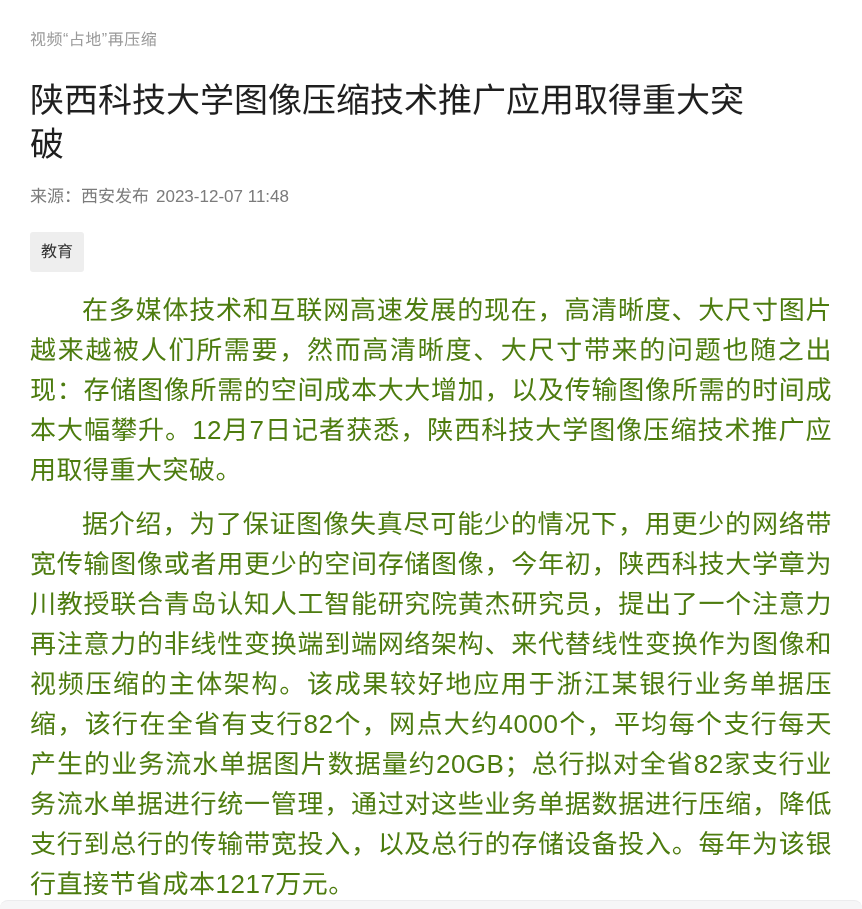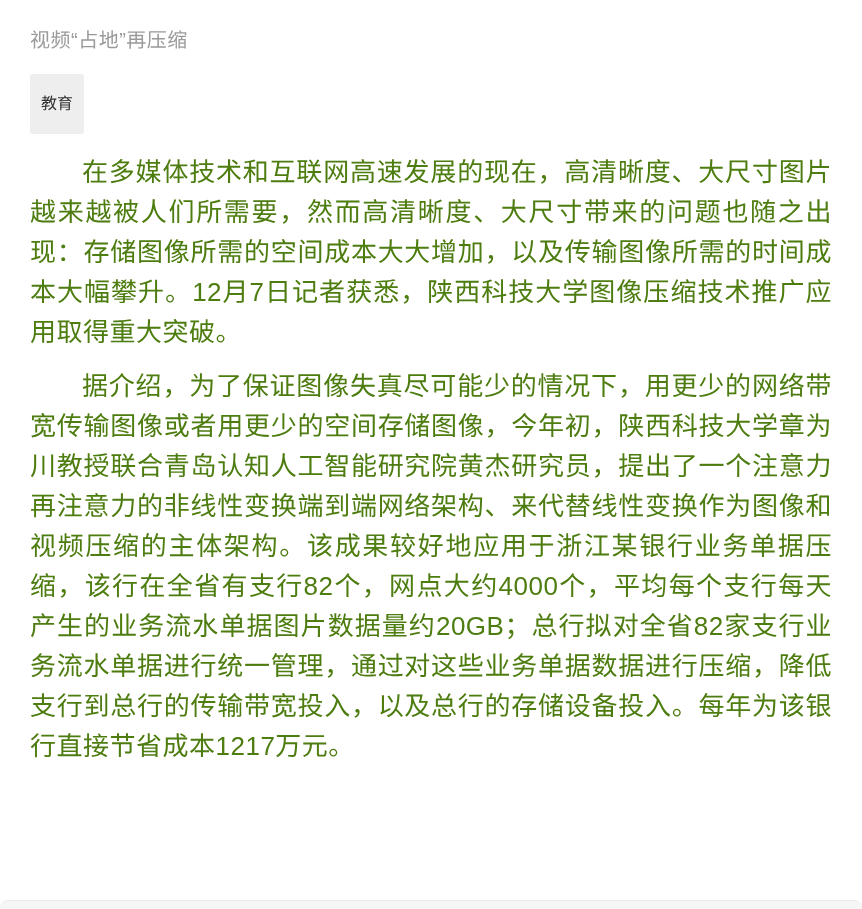--- a/index.html
+++ b/index.html
@@ -13,21 +13,21 @@
     overflow: hidden;
     position: relative;
     font-family: "Liberation Sans", sans-serif;
     -webkit-font-smoothing: antialiased;
   }
   .page {
     padding: 0 30px;
   }
   .kicker {
     padding-top: 30px;
-    font-size: 20px;
+    font-size: 16px;
     line-height: 20px;
     color: #9a9a9a;
     letter-spacing: 0.5px;
   }
   .title {
     margin: 28px 0 0 0;
     max-width: 732px;
     font-size: 34px;
     line-height: 44px;
     font-weight: 400;
@@ -38,21 +38,21 @@
     font-size: 17px;
     line-height: 22px;
     color: #7b7b7b;
   }
   .meta .source {
     margin-right: 7px;
   }
   .tag {
     display: inline-block;
     margin-top: 24px;
-    padding: 20px 11px;
+    padding: 10px 11px;
     background: #eeeeee;
     border-radius: 3px;
     font-size: 16px;
     line-height: 20px;
     color: #333333;
     cursor: pointer;
   }
   .body-text {
     margin-top: 18px;
   }
@@ -76,21 +76,25 @@
     border-radius: 8px 8px 0 0;
   }
 </style>
 </head>
 <body>
 
 <div class="page">
 
   <div class="kicker">视频“占地”再压缩</div>
 
+  <h1 class="title">陕西科技大学图像压缩技术推广应用取得重大突破</h1>
 
+  <div class="meta">
+    <span class="source">来源：西安发布</span><span>2023-12-07 11:48</span>
+  </div>
 
   <div class="tag">教育</div>
 
   <div class="body-text">
     <p>在多媒体技术和互联网高速发展的现在，高清晰度、大尺寸图片越来越被人们所需要，然而高清晰度、大尺寸带来的问题也随之出现：存储图像所需的空间成本大大增加，以及传输图像所需的时间成本大幅攀升。12月7日记者获悉，陕西科技大学图像压缩技术推广应用取得重大突破。</p>
     <p>据介绍，为了保证图像失真尽可能少的情况下，用更少的网络带宽传输图像或者用更少的空间存储图像，今年初，陕西科技大学章为川教授联合青岛认知人工智能研究院黄杰研究员，提出了一个注意力再注意力的非线性变换端到端网络架构、来代替线性变换作为图像和视频压缩的主体架构。该成果较好地应用于浙江某银行业务单据压缩，该行在全省有支行82个，网点大约4000个，平均每个支行每天产生的业务流水单据图片数据量约20GB；总行拟对全省82家支行业务流水单据进行统一管理，通过对这些业务单据数据进行压缩，降低支行到总行的传输带宽投入，以及总行的存储设备投入。每年为该银行直接节省成本1217万元。</p>
   </div>
 
 </div>
 

